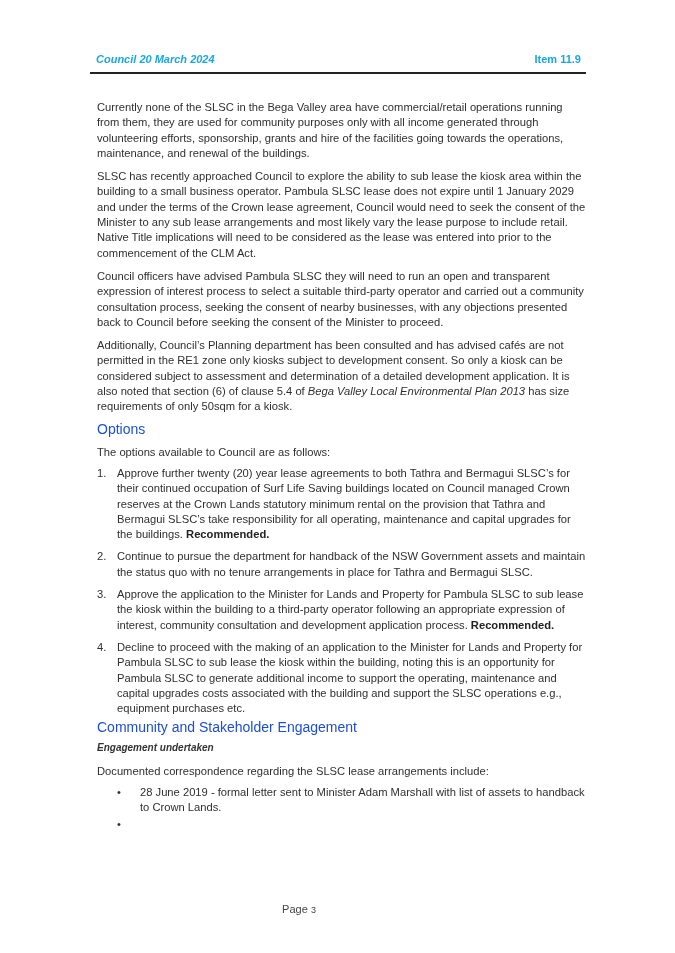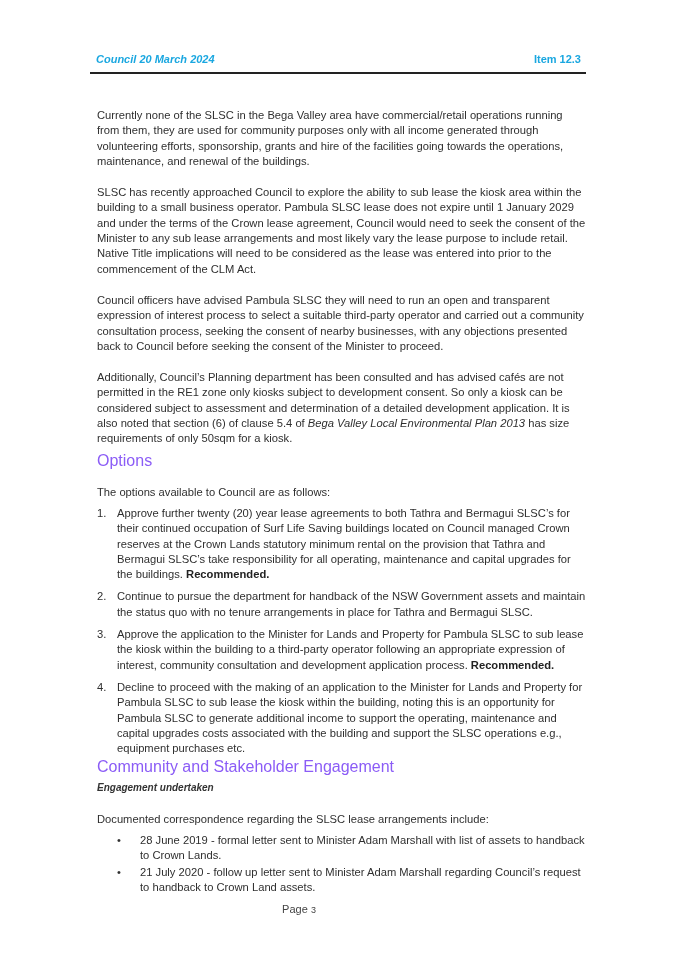--- a/index.html
+++ b/index.html
@@ -3,40 +3,40 @@
 <meta charset="utf-8">
 <style>
   html, body { margin: 0; padding: 0; background: #ffffff; }
   body { width: 675px; height: 953px; position: relative; overflow: hidden;
          font-family: "Liberation Sans", sans-serif; color: #2b2b2b; }
   .header { position: absolute; left: 96px; top: 53px; width: 485px; height: 14px; }
   .header .left { position: absolute; left: 0; top: 0; font-size: 11px; font-weight: bold; color: #1aa7e0; font-style: italic; }
   .header .right { position: absolute; right: 0; top: 0; font-size: 11px; font-weight: bold; color: #1aa7e0; }
   .rule { position: absolute; left: 90px; top: 72px; width: 496px; height: 2px; background: #222; }
   .content { position: absolute; left: 97px; top: 92px; width: 490px; font-size: 11.2px; line-height: 15.3px; color: #2f2f2f; }
-  p { margin: 16px 0 6px 0; }
-  h2 { margin: 3px 0 5px 0; font-size: 16px; font-weight: normal; color: #8b5cf6; line-height: 16px; }
+  p { margin: 8px 0 6px 0; }
+  h2 { margin: 3px 0 5px 0; font-size: 14px; font-weight: normal; color: #1d4ed8; line-height: 16px; }
   h3 { margin: 0 0 5px 0; font-size: 10px; font-weight: bold; font-style: italic; color: #333; }
   ol { margin: 0; padding: 0; list-style: none; }
   ol li { position: relative; padding-left: 20px; margin: 0 0 7px 0; }
   ol li .num { position: absolute; left: 0; top: 0; }
   ul { margin: 0; padding: 0; list-style: none; }
   ul li { position: relative; padding-left: 43px; margin: 0 0 1px 0; }
   ul li .bullet { position: absolute; left: 20px; top: 0; }
   .footer { position: absolute; left: 0; width: 598px; top: 903px; text-align: center; font-size: 11px; color: #444; }
   .footer .num { font-size: 9px; }
   em { }
   b { font-weight: bold; color: #222; }
 </style>
 </head>
 <body>
 
 <div class="header">
   <span class="left">Council 20 March 2024</span>
-  <span class="right">Item 12.3</span>
+  <span class="right">Item 11.9</span>
 </div>
 <div class="rule"></div>
 
 <div class="content">
   <p>Currently none of the SLSC in the Bega Valley area have commercial/retail operations running from them, they are used for community purposes only with all income generated through volunteering efforts, sponsorship, grants and hire of the facilities going towards the operations, maintenance, and renewal of the buildings.</p>
   <p>SLSC has recently approached Council to explore the ability to sub lease the kiosk area within the building to a small business operator. Pambula SLSC lease does not expire until 1 January 2029 and under the terms of the Crown lease agreement, Council would need to seek the consent of the Minister to any sub lease arrangements and most likely vary the lease purpose to include retail. Native Title implications will need to be considered as the lease was entered into prior to the commencement of the CLM Act.</p>
   <p>Council officers have advised Pambula SLSC they will need to run an open and transparent expression of interest process to select a suitable third-party operator and carried out a community consultation process, seeking the consent of nearby businesses, with any objections presented back to Council before seeking the consent of the Minister to proceed.</p>
   <p><span>Additionally, Council’s Planning department has been consulted and has advised cafés are not permitted in the RE1 zone only kiosks subject to development consent. So only a kiosk can be considered subject to assessment and determination of a detailed development application. It is also noted that section (6) of clause 5.4 of </span><em>Bega Valley Local Environmental Plan 2013</em><span> has size requirements of only 50sqm for a kiosk.</span></p>
 
   <h2>Options</h2>
@@ -46,20 +46,20 @@
     <li><span class="num">2.</span><span>Continue to pursue the department for handback of the NSW Government assets and maintain the status quo with no tenure arrangements in place for Tathra and Bermagui SLSC.</span></li>
     <li><span class="num">3.</span><span>Approve the application to the Minister for Lands and Property for Pambula SLSC to sub lease the kiosk within the building to a third-party operator following an appropriate expression of interest, community consultation and development application process. </span><b>Recommended.</b></li>
     <li style="margin-bottom:2px"><span class="num">4.</span><span>Decline to proceed with the making of an application to the Minister for Lands and Property for Pambula SLSC to sub lease the kiosk within the building, noting this is an opportunity for Pambula SLSC to generate additional income to support the operating, maintenance and capital upgrades costs associated with the building and support the SLSC operations e.g., equipment purchases etc.</span></li>
   </ol>
 
   <h2>Community and Stakeholder Engagement</h2>
   <h3>Engagement undertaken</h3>
   <p>Documented correspondence regarding the SLSC lease arrangements include:</p>
   <ul>
     <li><span class="bullet">•</span><span>28 June 2019 - formal letter sent to Minister Adam Marshall with list of assets to handback to Crown Lands.</span></li>
-    <li><span class="bullet">•</span><span>21 July 2020 - follow up letter sent to Minister Adam Marshall regarding Council’s request to handback to Crown Land assets.</span></li>
+    <li><span class="bullet">•</span></li>
   </ul>
 </div>
 
 <div class="footer">
   <span>Page</span>
   <span class="num">3</span>
 </div>
 
 </body></html>

